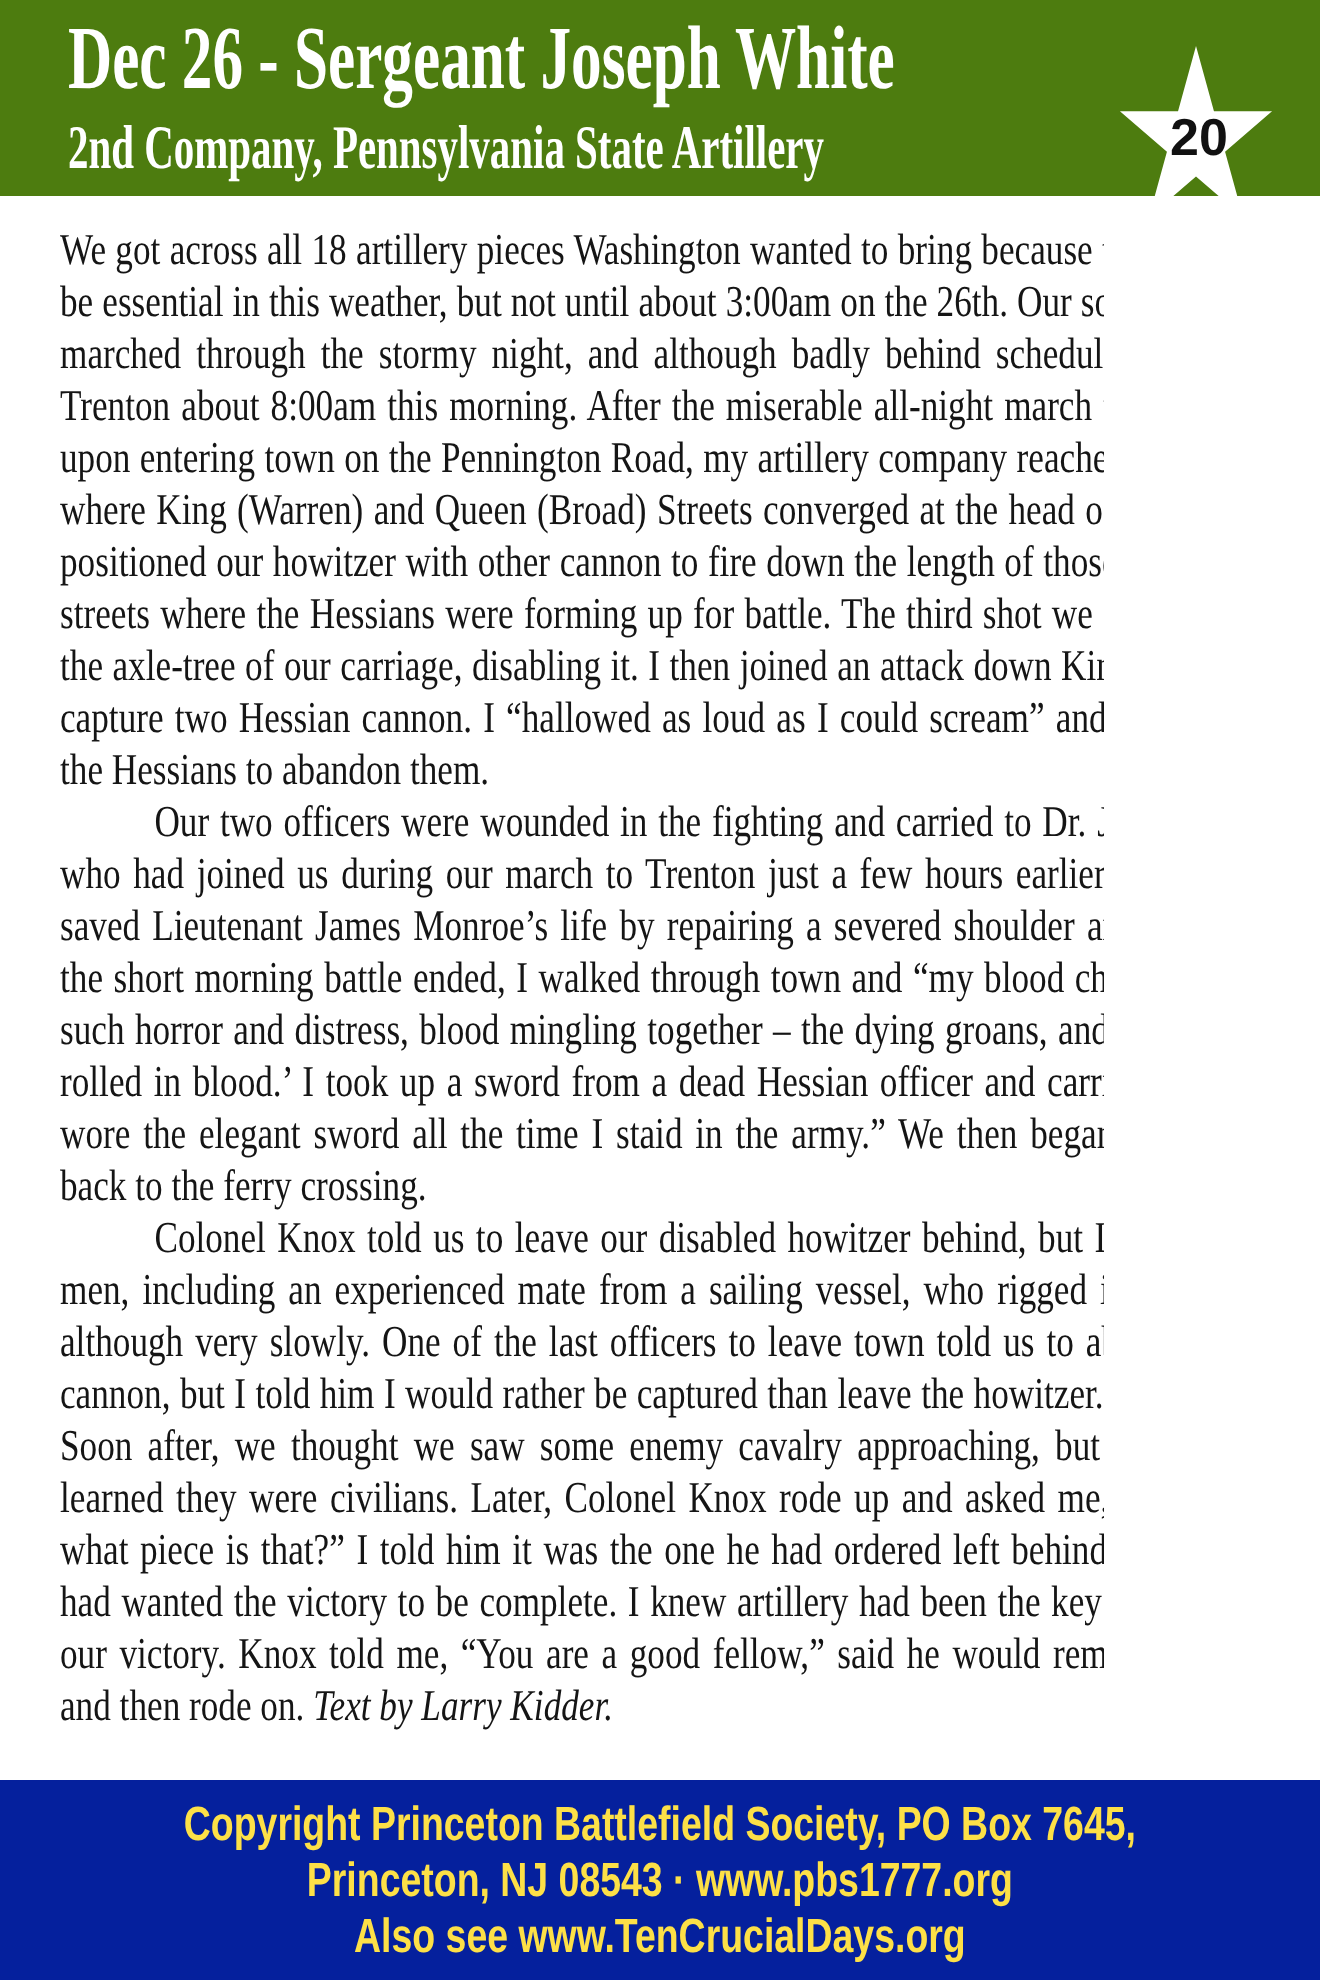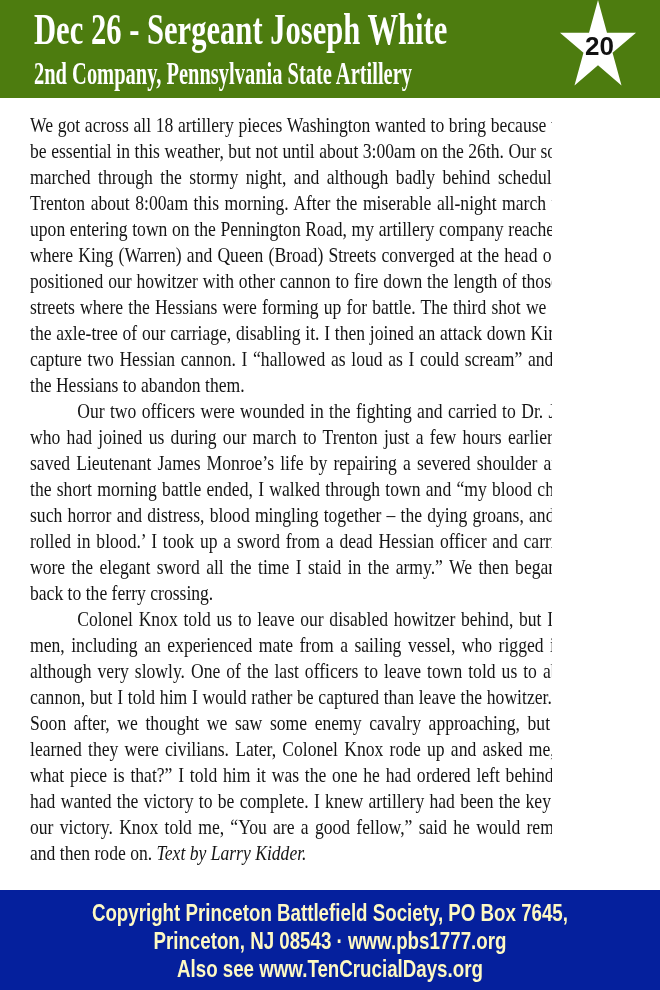--- a/index.html
+++ b/index.html
@@ -27,21 +27,21 @@
     margin: 0; font-size: 45px; line-height: 51px; font-weight: bold;
     transform: scaleX(0.68); transform-origin: left center;
     white-space: nowrap; letter-spacing: 0;
   }
   .card-subtitle {
     margin: 0; font-size: 31px; line-height: 37px; font-weight: bold;
     transform: scaleX(0.66); transform-origin: left center;
     white-space: nowrap;
   }
   .star-badge {
-    position: absolute; top: 0; right: 22px;
+    position: absolute; top: 23px; right: 22px;
     width: 80px; height: 86px;
   }
   .star-badge svg { width: 100%; height: 100%; display: block; }
   .star-number {
     position: absolute; left: 50%; top: 54%;
     transform: translate(-45%, -50%);
     font-family: "Liberation Sans", sans-serif;
     font-weight: bold; font-size: 26px; color: #111111;
   }
 
@@ -59,21 +59,21 @@
     text-align: justify; color: #151515;
   }
   .text-scale p { margin: 0; }
   .para-indented { text-indent: 59px; }
   .attribution { font-style: italic; }
 
   
   .card-footer {
     position: absolute; left: 0; bottom: 0;
     width: 660px; height: 100px;
-    background: #05209d; color: #fef9c3; overflow: hidden;
+    background: #05209d; color: #fde047; overflow: hidden;
   }
   .footer-text-scale {
     width: 846px;
     transform: scaleX(0.78); transform-origin: left top;
     text-align: center;
     font-family: "Liberation Sans", sans-serif;
     font-weight: bold; font-size: 24px; line-height: 28px;
     padding-top: 9px;
   }
 </style>

